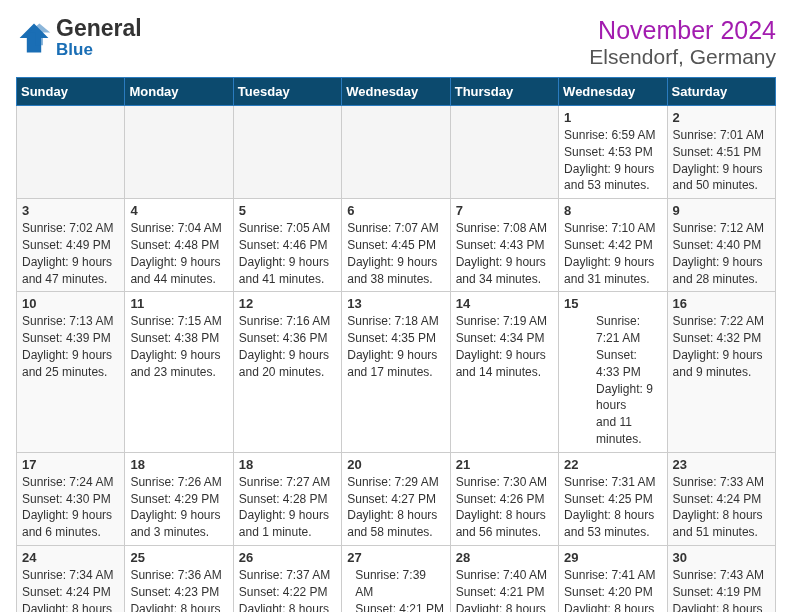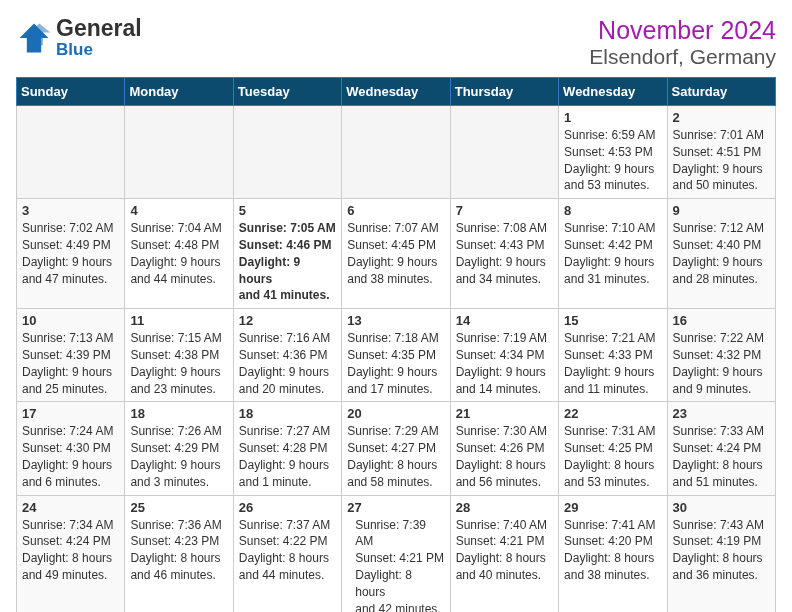--- a/index.html
+++ b/index.html
@@ -142,21 +142,21 @@
         </td>
         <td>
           <span class="day-num">4</span>
           <div class="day-info" style="white-space: pre-line;">Sunrise: 7:04 AM
 Sunset: 4:48 PM
 Daylight: 9 hours
 and 44 minutes.</div>
         </td>
         <td>
           <span class="day-num">5</span>
-          <div class="day-info" style="white-space: pre-line; font-weight: bold;">Sunrise: 7:05 AM
+          <div class="day-info" style="white-space: pre-line;">Sunrise: 7:05 AM
 Sunset: 4:46 PM
 Daylight: 9 hours
 and 41 minutes.</div>
         </td>
         <td>
           <span class="day-num">6</span>
           <div class="day-info" style="white-space: pre-line;">Sunrise: 7:07 AM
 Sunset: 4:45 PM
 Daylight: 9 hours
 and 38 minutes.</div>
@@ -214,21 +214,21 @@
         </td>
         <td>
           <span class="day-num">14</span>
           <div class="day-info" style="white-space: pre-line;">Sunrise: 7:19 AM
 Sunset: 4:34 PM
 Daylight: 9 hours
 and 14 minutes.</div>
         </td>
         <td>
           <span class="day-num">15</span>
-          <div class="day-info" style="white-space: pre-line;">Sunrise: 7:21 AM
+          <div class="day-info" style="white-space: pre-line; margin-left: 32px;">Sunrise: 7:21 AM
 Sunset: 4:33 PM
 Daylight: 9 hours
 and 11 minutes.</div>
         </td>
         <td class="weekend">
           <span class="day-num">16</span>
           <div class="day-info" style="white-space: pre-line;">Sunrise: 7:22 AM
 Sunset: 4:32 PM
 Daylight: 9 hours
 and 9 minutes.</div>

